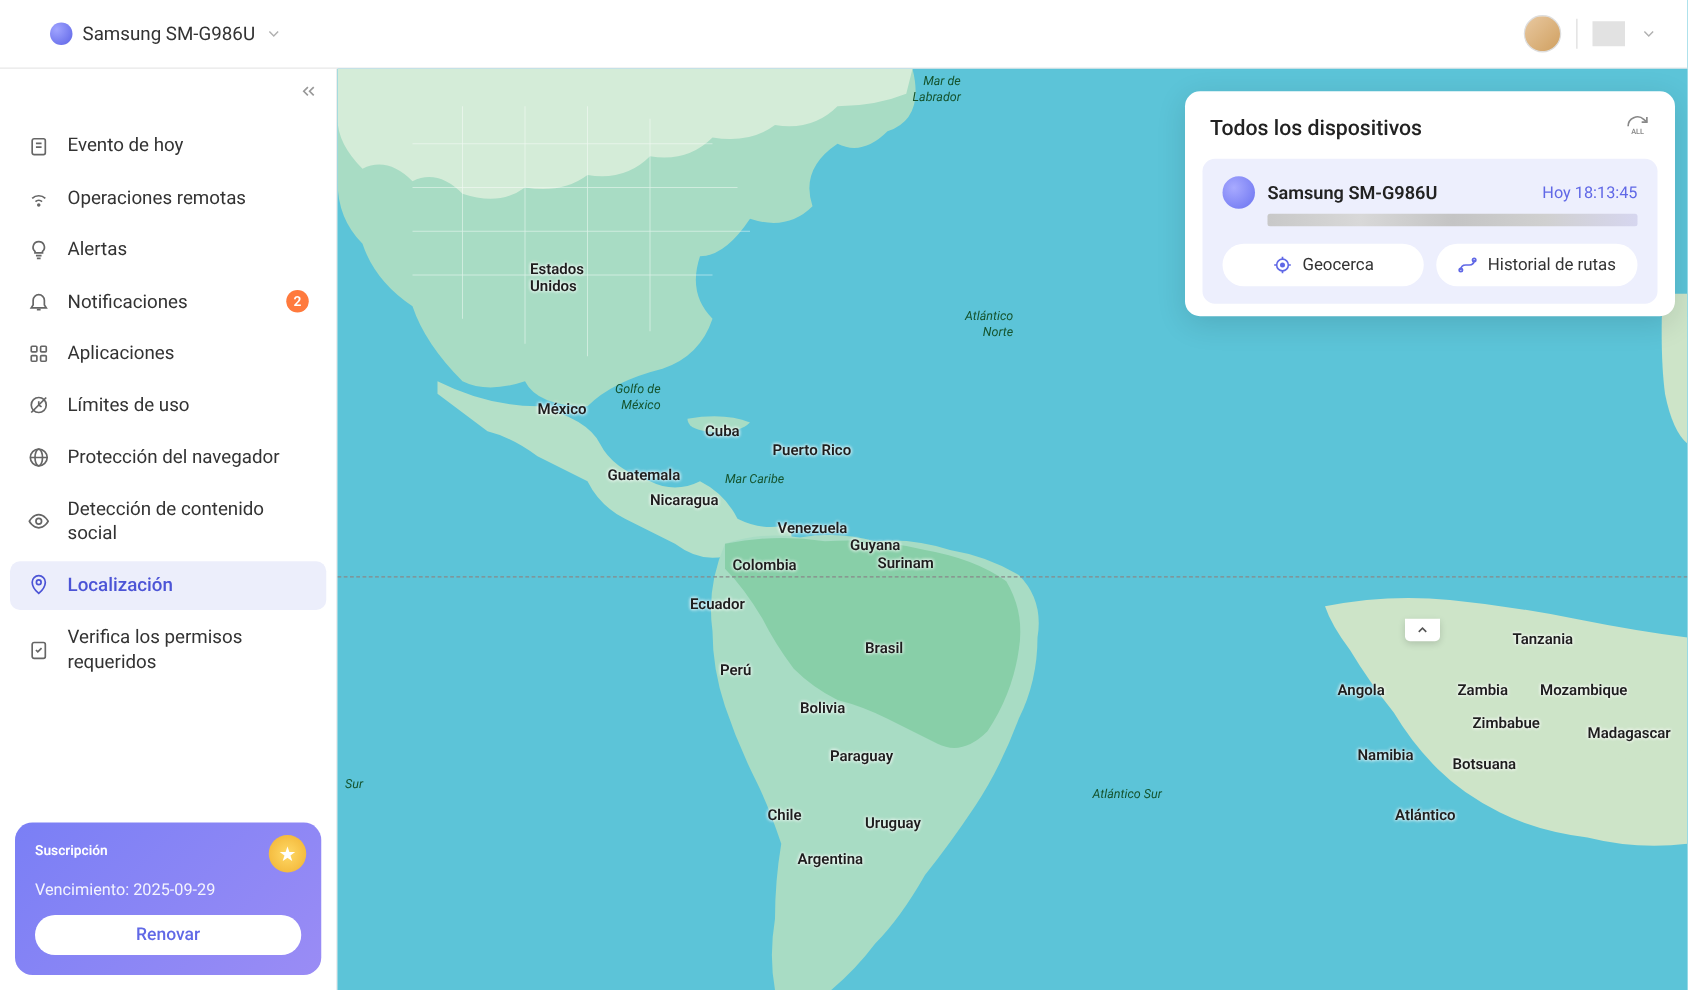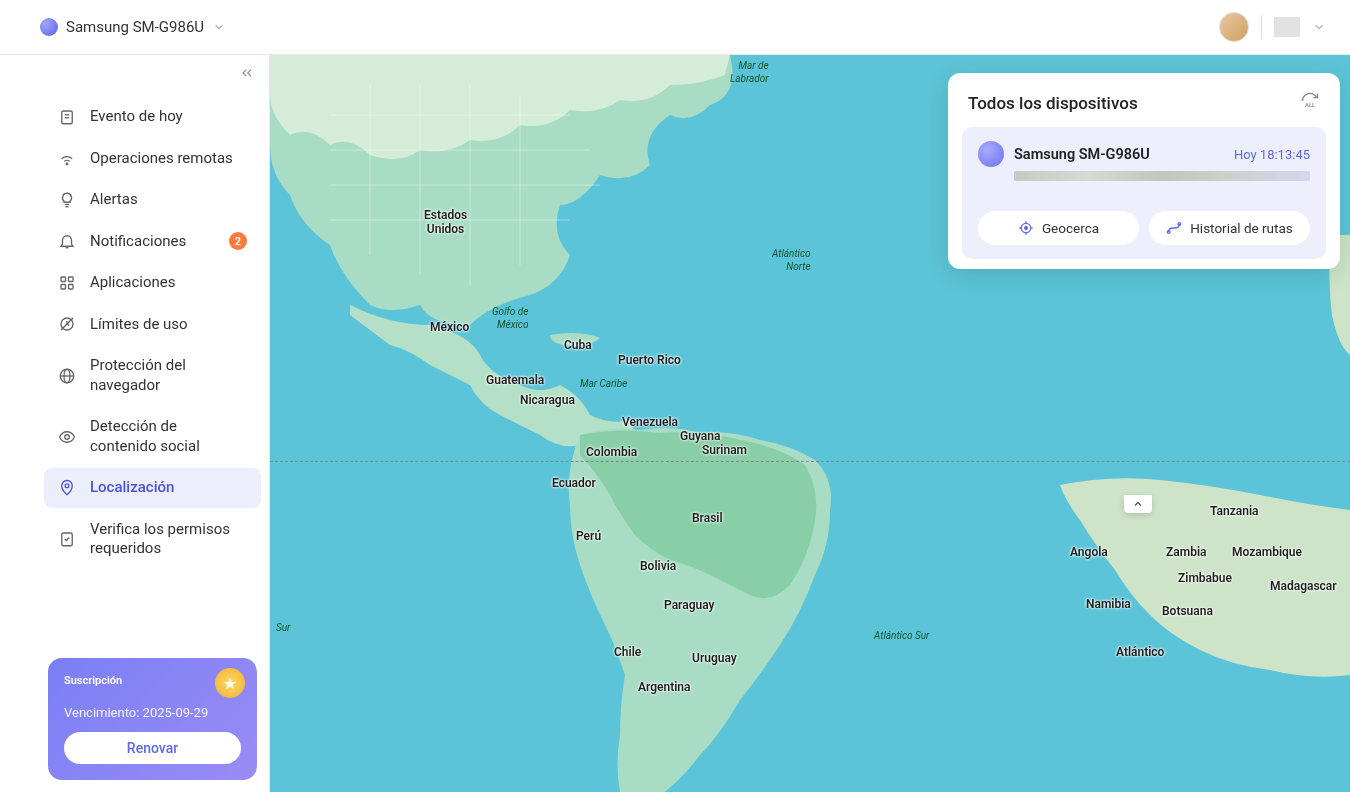--- a/index.html
+++ b/index.html
@@ -19,21 +19,21 @@
     .header-spacer { flex: 1; }
     .header-right { display: flex; align-items: center; gap: 12px; padding-right: 8px; }
     .avatar { width: 30px; height: 30px; border-radius: 50%; background: linear-gradient(135deg, #e8c8a0, #d0a060); border: 1px solid #ddd; }
     .divider-v { width: 1px; height: 24px; background: #ddd; }
     .user-block { width: 26px; height: 20px; background: #e2e2e2; }
     
     
     .body-row { flex: 1; display: flex; min-height: 0; }
     
     
-    .sidebar { width: 270px; border-right: 1px solid #e8e8e8; display: flex; flex-direction: column; position: relative; padding-left: 36px; }
+    .sidebar { width: 270px; border-right: 1px solid #e8e8e8; display: flex; flex-direction: column; position: relative; }
     .collapse-btn { position: absolute; top: 10px; right: 14px; color: #999; cursor: pointer; }
     .nav-list { padding: 42px 8px 8px 8px; display: flex; flex-direction: column; gap: 2px; }
     .nav-item { display: flex; align-items: center; padding: 10px 14px; border-radius: 8px; cursor: pointer; color: #333; font-size: 15px; gap: 14px; position: relative; }
     .nav-item.active { background: #eceefb; color: #4c54d6; font-weight: 500; }
     .nav-item.active .nav-icon { color: #4c54d6; }
     .nav-icon { width: 18px; height: 18px; color: #666; flex-shrink: 0; }
     .nav-label { flex: 1; line-height: 1.3; }
     .badge { background: #ff7a3d; color: #fff; font-size: 11px; width: 18px; height: 18px; border-radius: 50%; display: flex; align-items: center; justify-content: center; font-weight: 600; }
     .sidebar-spacer { flex: 1; }
     
@@ -56,21 +56,21 @@
     .dp-head { display: flex; align-items: center; justify-content: space-between; padding: 18px 20px 12px; }
     .dp-title { font-size: 17px; font-weight: 500; color: #222; }
     .dp-all { color: #888; }
     .device-card { margin: 0 14px; background: #edeffd; border-radius: 10px; padding: 14px 16px; }
     .dc-row1 { display: flex; align-items: center; gap: 10px; margin-bottom: 4px; }
     .dc-icon { width: 26px; height: 26px; border-radius: 50%; background: radial-gradient(circle at 35% 35%, #a8aaff, #6a72f0); flex-shrink:0; }
     .dc-name { font-size: 14.5px; font-weight: 600; color: #222; flex: 1; }
     .dc-time { font-size: 13px; color: #6068e6; font-weight: 400; }
     .dc-addr { margin-left: 36px; height: 10px; background: linear-gradient(90deg, #c8c8c8 0%, #d8d8d8 25%, #c4c4c4 50%, #d0d0d0 75%, #d6d6ef 100%); border-radius: 2px; margin-bottom: 14px; }
     .dc-btns { display: flex; gap: 10px; }
-    .dc-btn { flex: 1; background: #fff; border: none; border-radius: 20px; padding: 9px 10px; font-size: 13.5px; color: #333; cursor: pointer; display: flex; align-items: center; justify-content: center; gap: 8px; margin-top: 16px; }
+    .dc-btn { flex: 1; background: #fff; border: none; border-radius: 20px; padding: 9px 10px; font-size: 13.5px; color: #333; cursor: pointer; display: flex; align-items: center; justify-content: center; gap: 8px; }
     .dc-btn-icon { width: 16px; height: 16px; color: #6068e6; }
     
     .panel-caret { position: absolute; top: 440px; right: 198px; width: 28px; height: 18px; background: #fff; border-radius: 4px; display:flex;align-items:center;justify-content:center; box-shadow: 0 2px 6px rgba(0,0,0,0.15); color:#555; cursor:pointer; border-top-left-radius: 0; border-top-right-radius: 0;}
   </style>
 </head>
 <body>
 
 <div class="header">
   <div class="device-selector">
     <div class="device-dot"></div>
@@ -236,21 +236,21 @@
     <div class="ocean-lbl" style="top: 4px; left: 460px; white-space: pre;">Mar de
 Labrador</div>
     <div class="ocean-lbl" style="top: 192px; left: 502px; white-space: pre;">Atlántico
 Norte</div>
     <div class="ocean-lbl" style="top: 250px; left: 222px; white-space: pre;">Golfo de
 México</div>
     <div class="ocean-lbl" style="top:322px;left:310px">Mar Caribe</div>
     <div class="ocean-lbl" style="top:574px;left:604px">Atlántico Sur</div>
     <div class="ocean-lbl" style="top:566px;left:6px">Sur</div>
 
-    <div class="country-lbl" style="top:153px;left:154px;text-align:center;white-space:pre">Estados
+    <div class="country-lbl" style="top:153px;left:154px;white-space:pre">Estados
 Unidos</div>
     <div class="country-lbl" style="top:265px;left:160px">México</div>
     <div class="country-lbl" style="top:283px;left:294px">Cuba</div>
     <div class="country-lbl" style="top:298px;left:348px">Puerto Rico</div>
     <div class="country-lbl" style="top:318px;left:216px">Guatemala</div>
     <div class="country-lbl" style="top:338px;left:250px">Nicaragua</div>
     <div class="country-lbl" style="top:360px;left:352px">Venezuela</div>
     <div class="country-lbl" style="top:374px;left:410px">Guyana</div>
     <div class="country-lbl" style="top:388px;left:432px">Surinam</div>
     <div class="country-lbl" style="top:390px;left:316px">Colombia</div>

